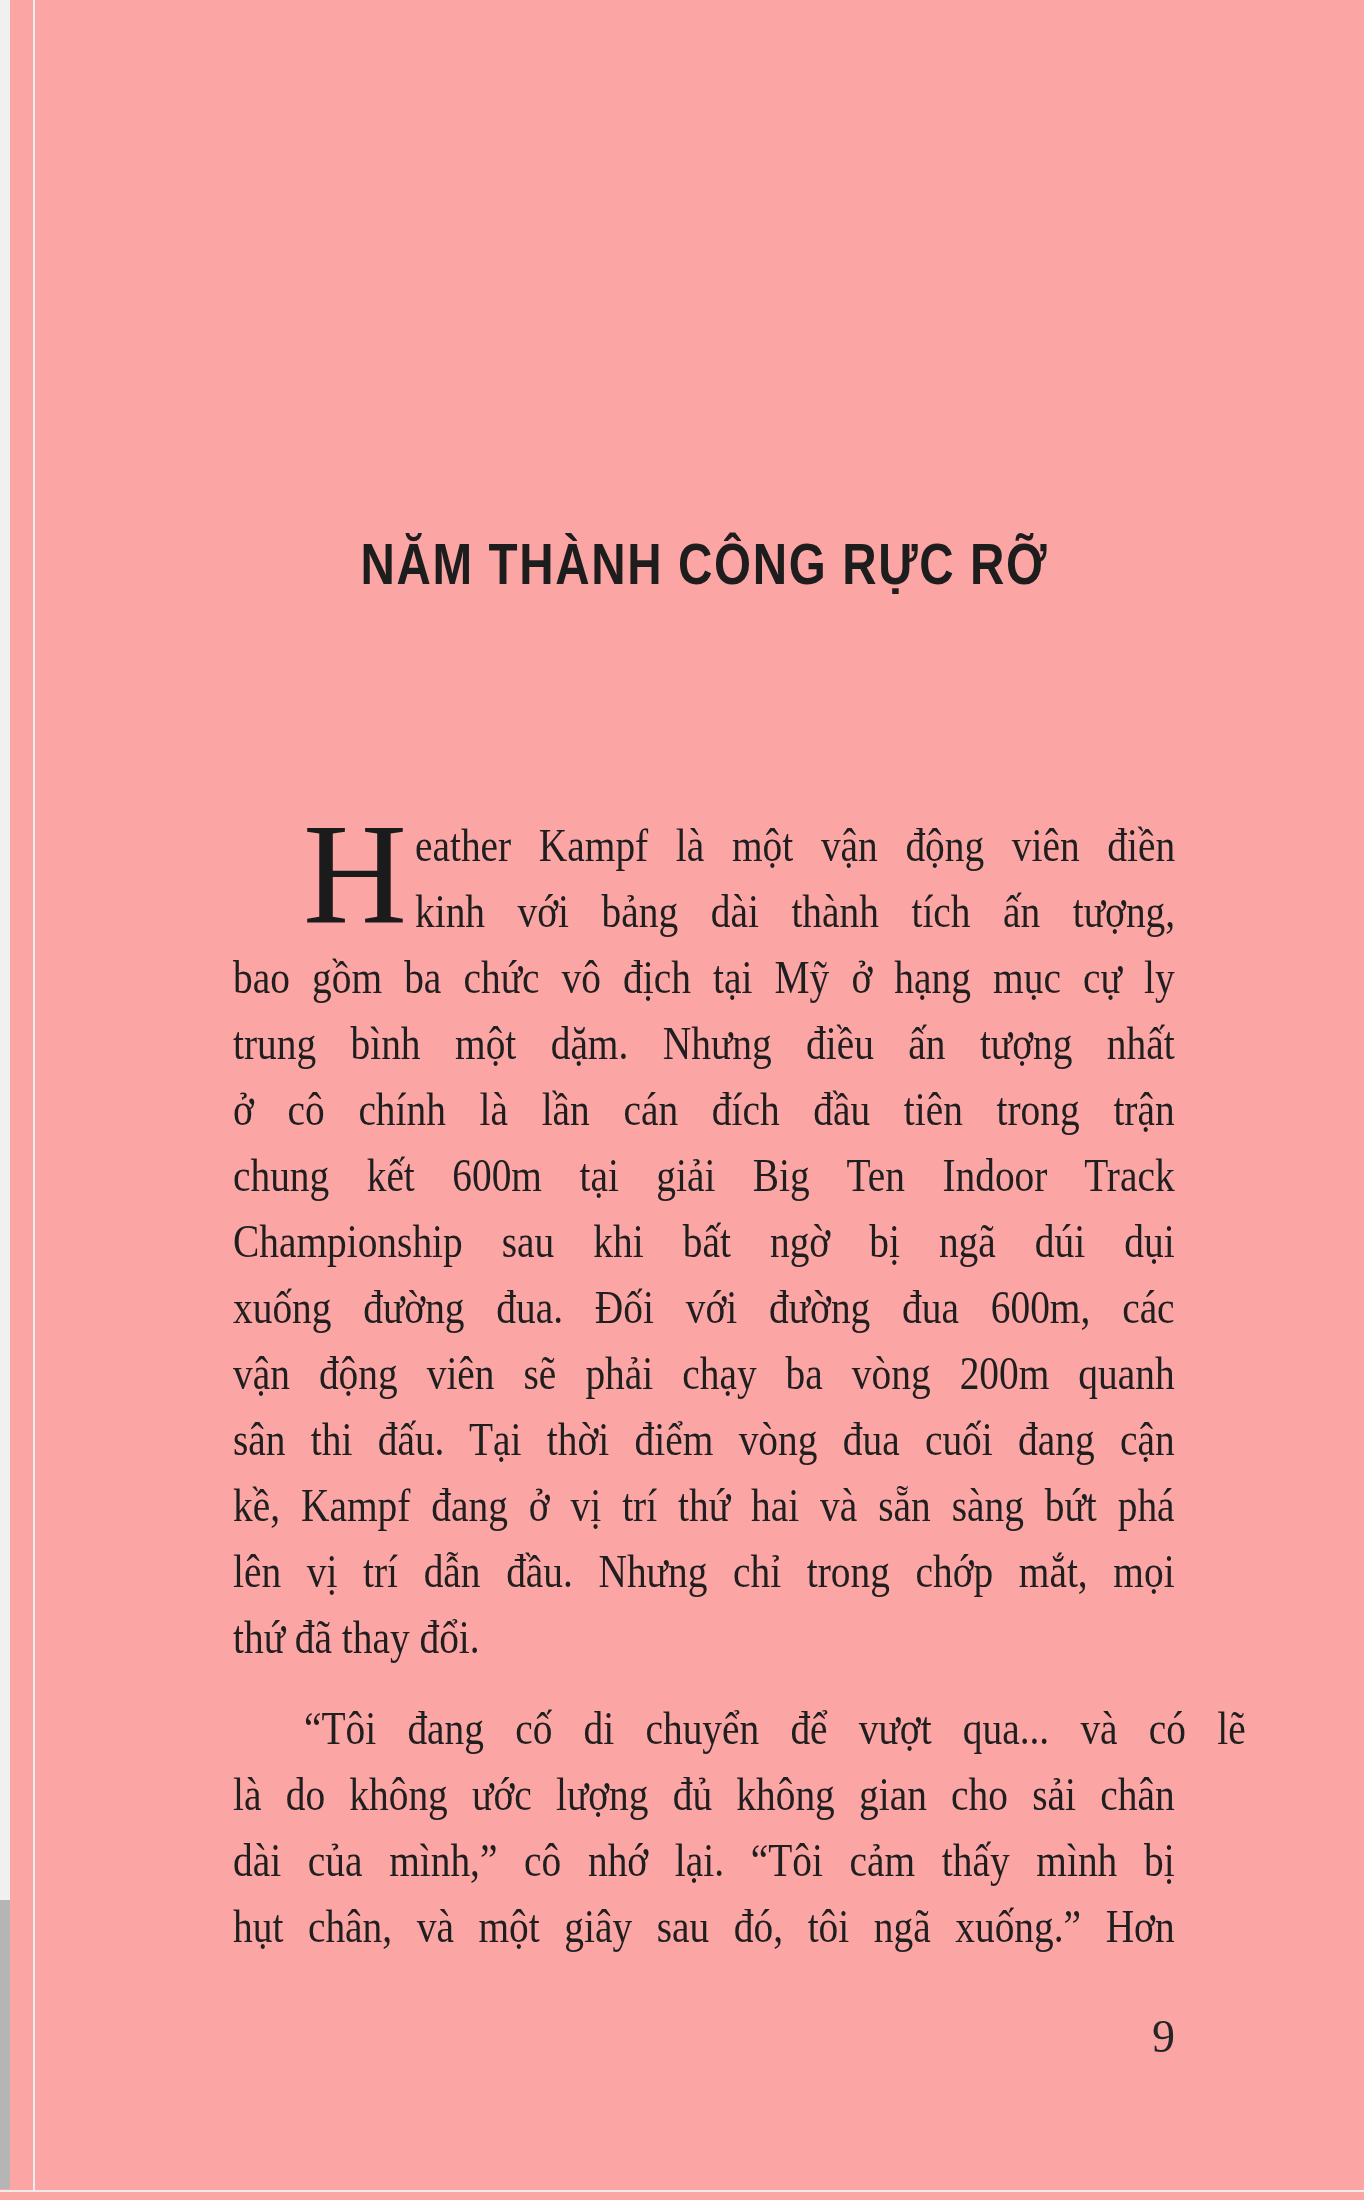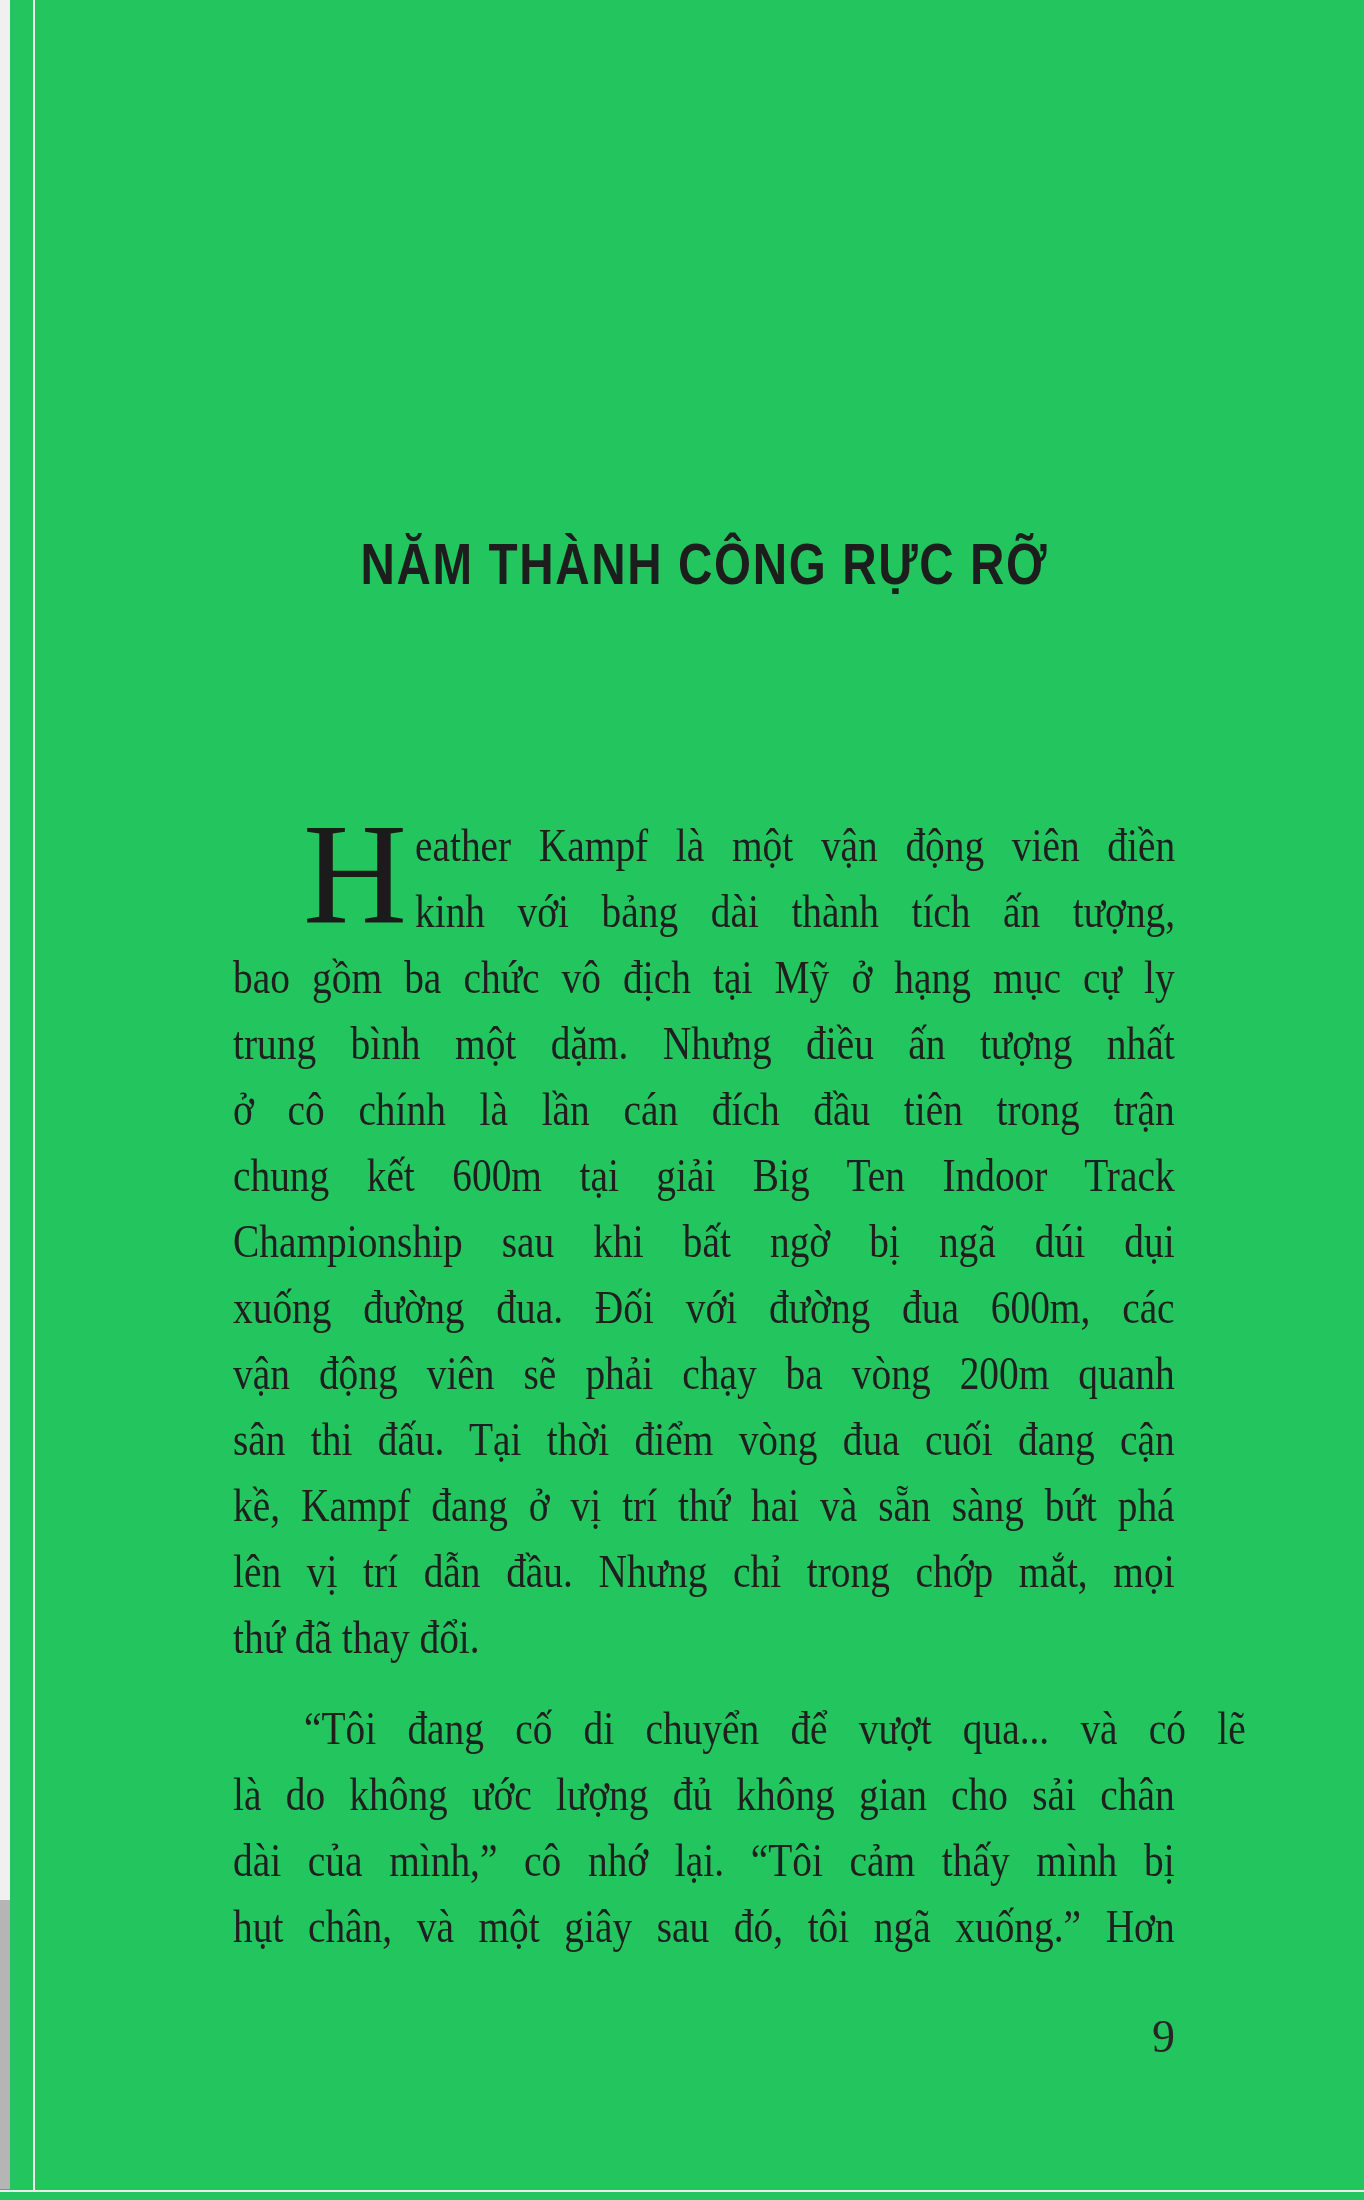--- a/index.html
+++ b/index.html
@@ -1,20 +1,20 @@
 <!DOCTYPE html>
 <html><head>
 <meta charset="utf-8">
 <style>
   html, body { margin: 0; padding: 0; background: #ffffff; }
   #page {
     position: relative;
     width: 1364px;
     height: 2200px;
-    background: #22c55e;
+    background: #fca5a5;
     overflow: hidden;
     font-family: "Liberation Serif", serif;
     color: #222222;
   }
 
   
   .edge-strip-top {
     position: absolute; left: 0; top: 0; width: 10px; height: 1900px;
     background: #f0f0f0;
   }

